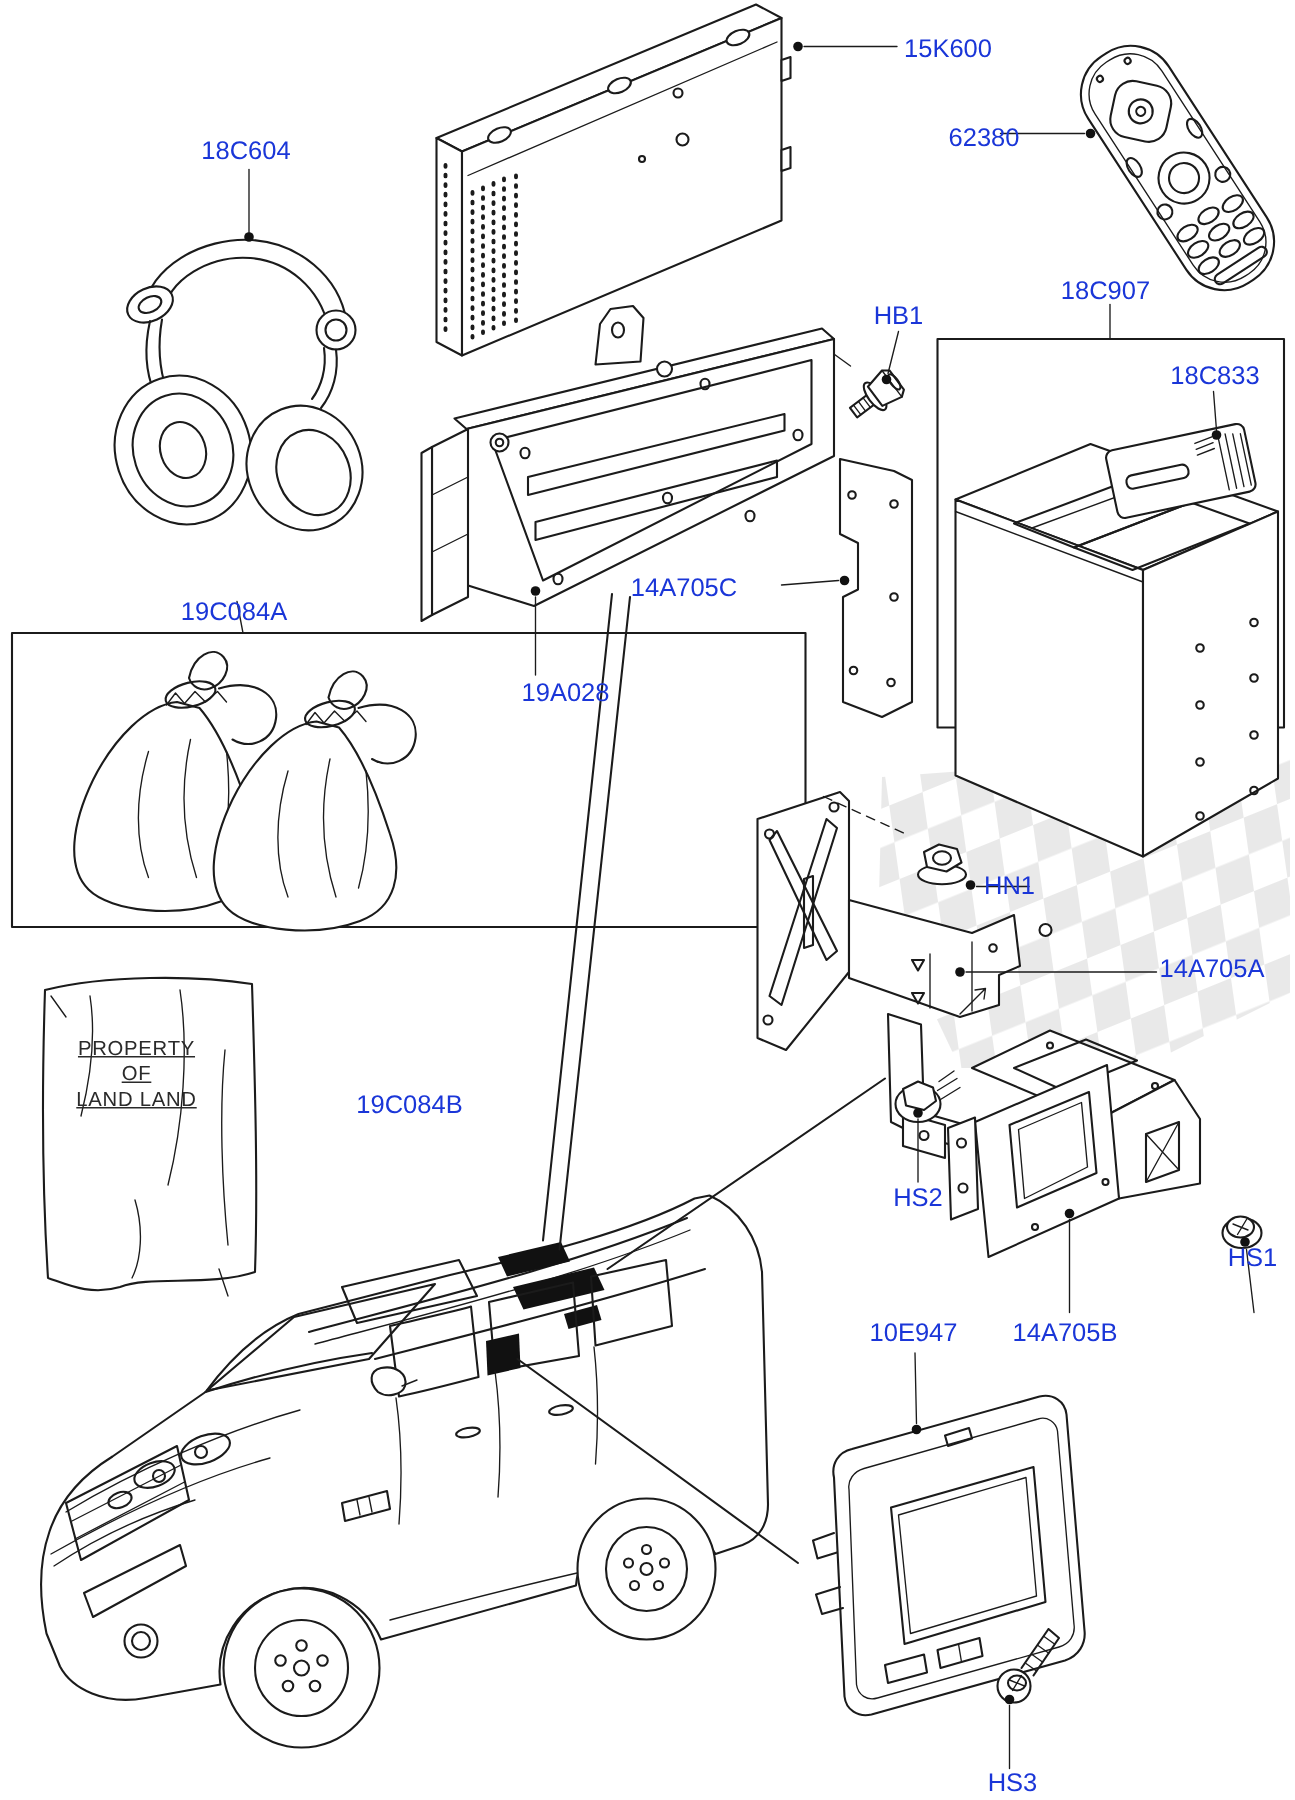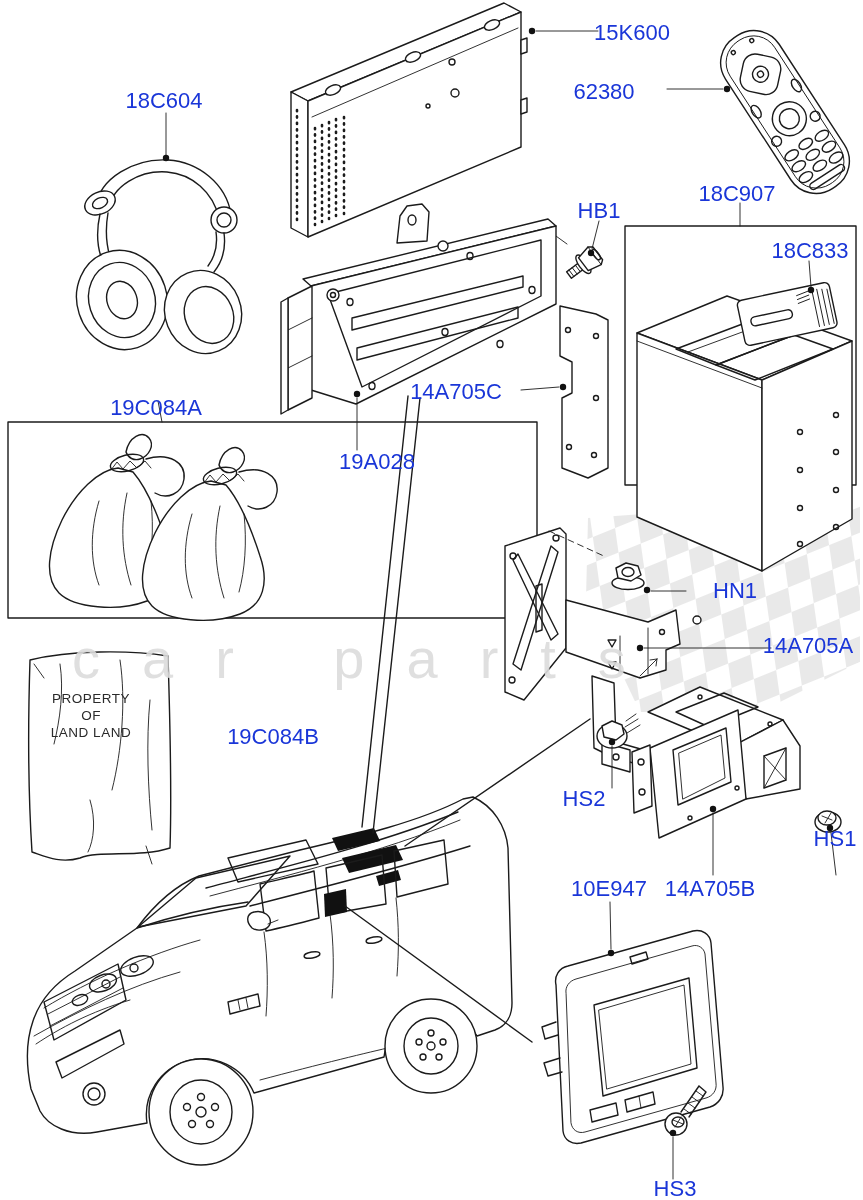--- a/index.html
+++ b/index.html
@@ -14,24 +14,24 @@
   .vent{stroke-width:2.6;stroke-dasharray:1.2 5.2;}
   .blk{fill:#111;stroke:none;}
   .dot{fill:#111;stroke:none;}
   .wm{position:absolute;z-index:2;pointer-events:none;white-space:nowrap;
       font-family:"Liberation Sans", sans-serif;}
   #wm-brand{left:60px;top:512px;font-size:106px;font-weight:bold;letter-spacing:-3px;
             color:var(--wm-brand-color,#d97c7c);opacity:0.42;}
   #wm-sub{left:72px;top:626px;font-size:56px;letter-spacing:42px;
           color:var(--wm-sub-color,#dcdcdc);opacity:0.9;}
   .plabel{position:absolute;z-index:3;transform:translate(-50%,-50%);
-          font-size:22px;color:var(--label-color,#1a36d8);white-space:nowrap;}
+          font-size:17px;color:var(--label-color,#1a36d8);white-space:nowrap;}
   #bag-text{position:absolute;z-index:3;left:38px;top:690px;width:106px;text-align:center;
             font-size:13.5px;line-height:17px;letter-spacing:0.5px;color:#2a2a2a;}
-  #bag-text span{display:block;}
+  #bag-text span{display:block;text-decoration:underline;}
 </style>
 </head>
 <body>
 
 <div id="stage">
 
   <svg id="art" width="863" height="1200" viewBox="0 0 863 1200">
     <defs>
       <pattern id="chk" width="48" height="48" patternUnits="userSpaceOnUse" patternTransform="rotate(-22) skewX(-14)">
         <rect width="24" height="24" fill="#e4e4e4"></rect>
@@ -347,35 +347,34 @@
       <path class="art thin" d="M836,875 L831,833"></path>
         <circle class="dot" cx="830" cy="828" r="3.2"></circle>
       <path class="art thin" d="M673,1179 V1137"></path>
         <circle class="dot" cx="673" cy="1133" r="3.2"></circle>
       <path class="art" d="M408,396 L362,827 M420,398 L373,833"></path>
       <path class="art" d="M590,719 L405,846"></path>
       <path class="art" d="M345,906 L532,1042"></path>
     </g>
   </svg>
 
-  <div class="wm" id="wm-sub">car parts</div>
 
   <div class="plabel" style="left:164px;top:101px">18C604</div>
   <div class="plabel" style="left:632px;top:33px">15K600</div>
-  <div class="plabel" style="left:604px;top:92px">62380</div>
+  <div class="plabel" style="left:656px;top:92px">62380</div>
   <div class="plabel" style="left:599px;top:211px">HB1</div>
   <div class="plabel" style="left:737px;top:194px">18C907</div>
   <div class="plabel" style="left:810px;top:251px">18C833</div>
   <div class="plabel" style="left:377px;top:462px">19A028</div>
   <div class="plabel" style="left:456px;top:392px">14A705C</div>
   <div class="plabel" style="left:156px;top:408px">19C084A</div>
-  <div class="plabel" style="left:735px;top:591px">HN1</div>
+  <div class="plabel" style="left:673px;top:591px">HN1</div>
   <div class="plabel" style="left:808px;top:646px">14A705A</div>
   <div class="plabel" style="left:273px;top:737px">19C084B</div>
-  <div class="plabel" style="left:584px;top:799px">HS2</div>
+  <div class="plabel" style="left:612px;top:799px">HS2</div>
   <div class="plabel" style="left:609px;top:889px">10E947</div>
   <div class="plabel" style="left:710px;top:889px">14A705B</div>
   <div class="plabel" style="left:835px;top:839px">HS1</div>
   <div class="plabel" style="left:675px;top:1189px">HS3</div>
 
   <div id="bag-text">
     <span>PROPERTY</span>
     <span>OF</span>
     <span>LAND LAND</span>
   </div>

